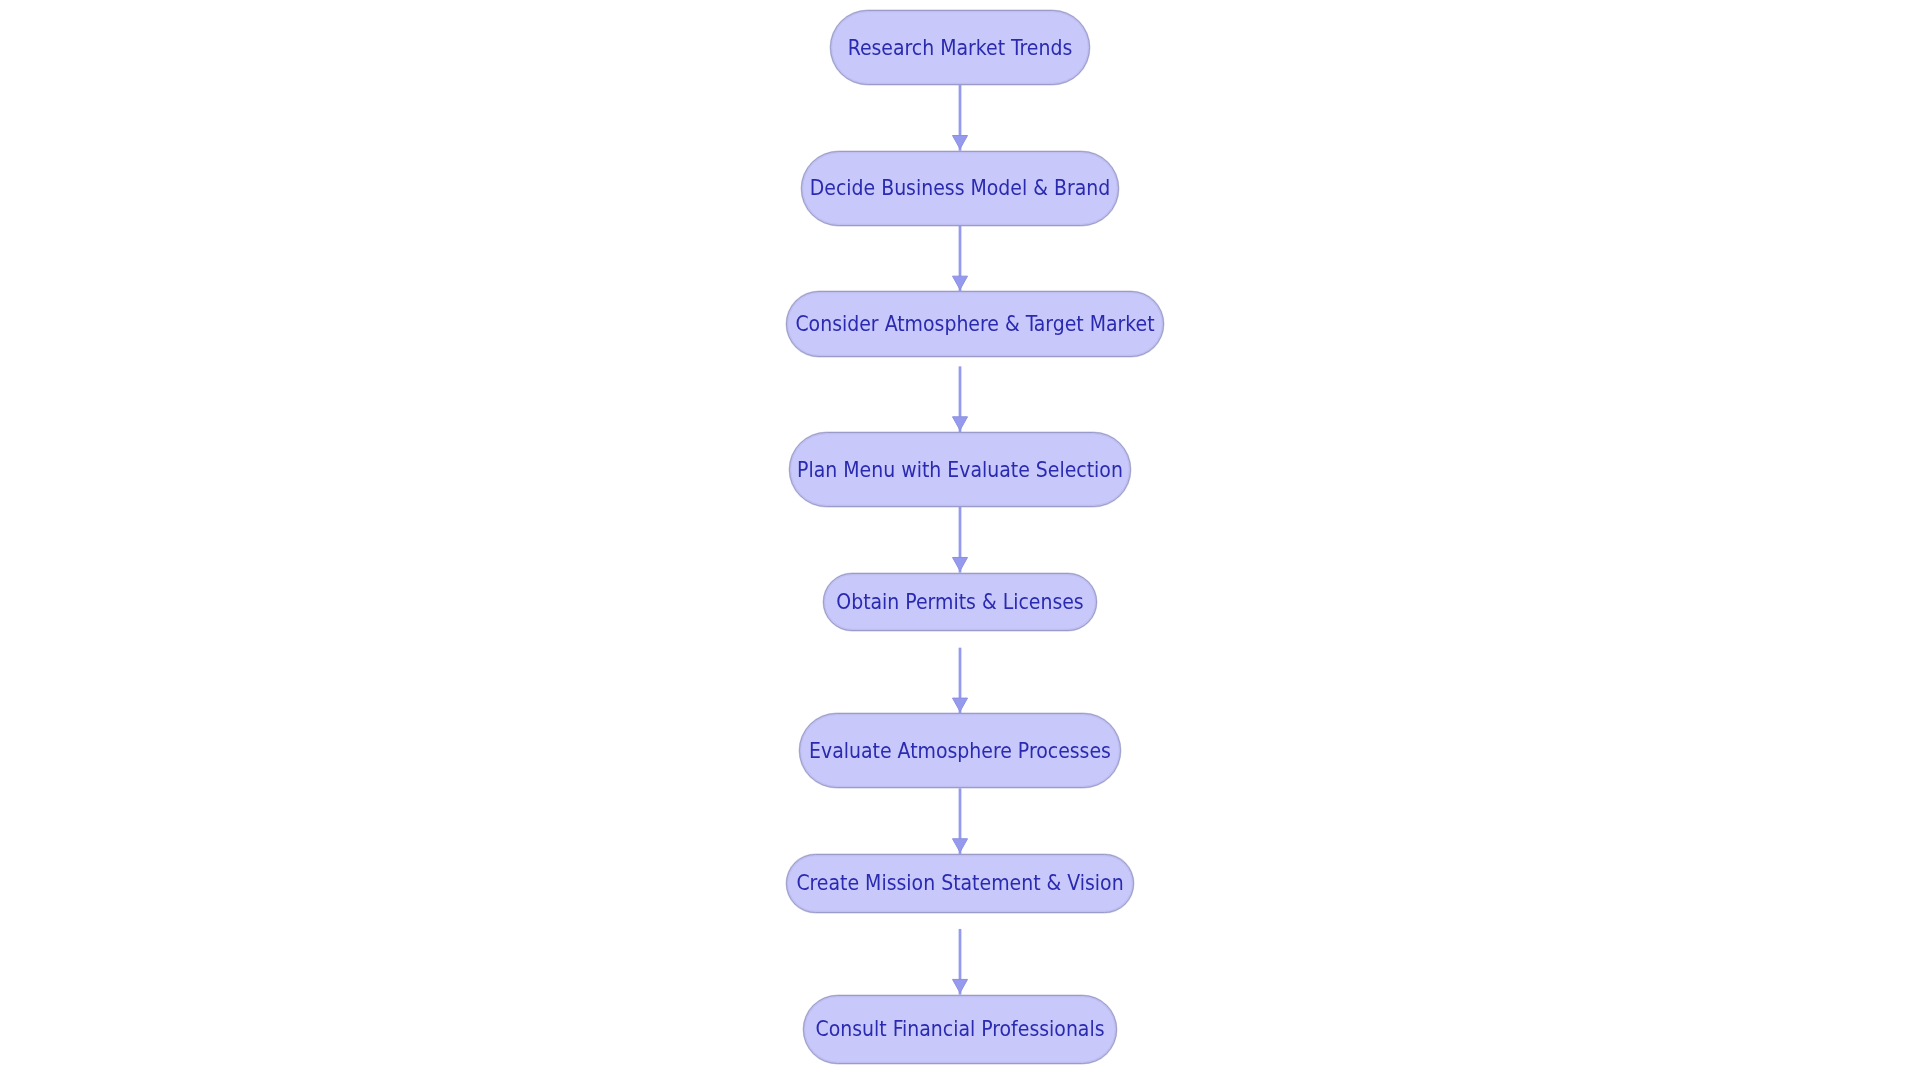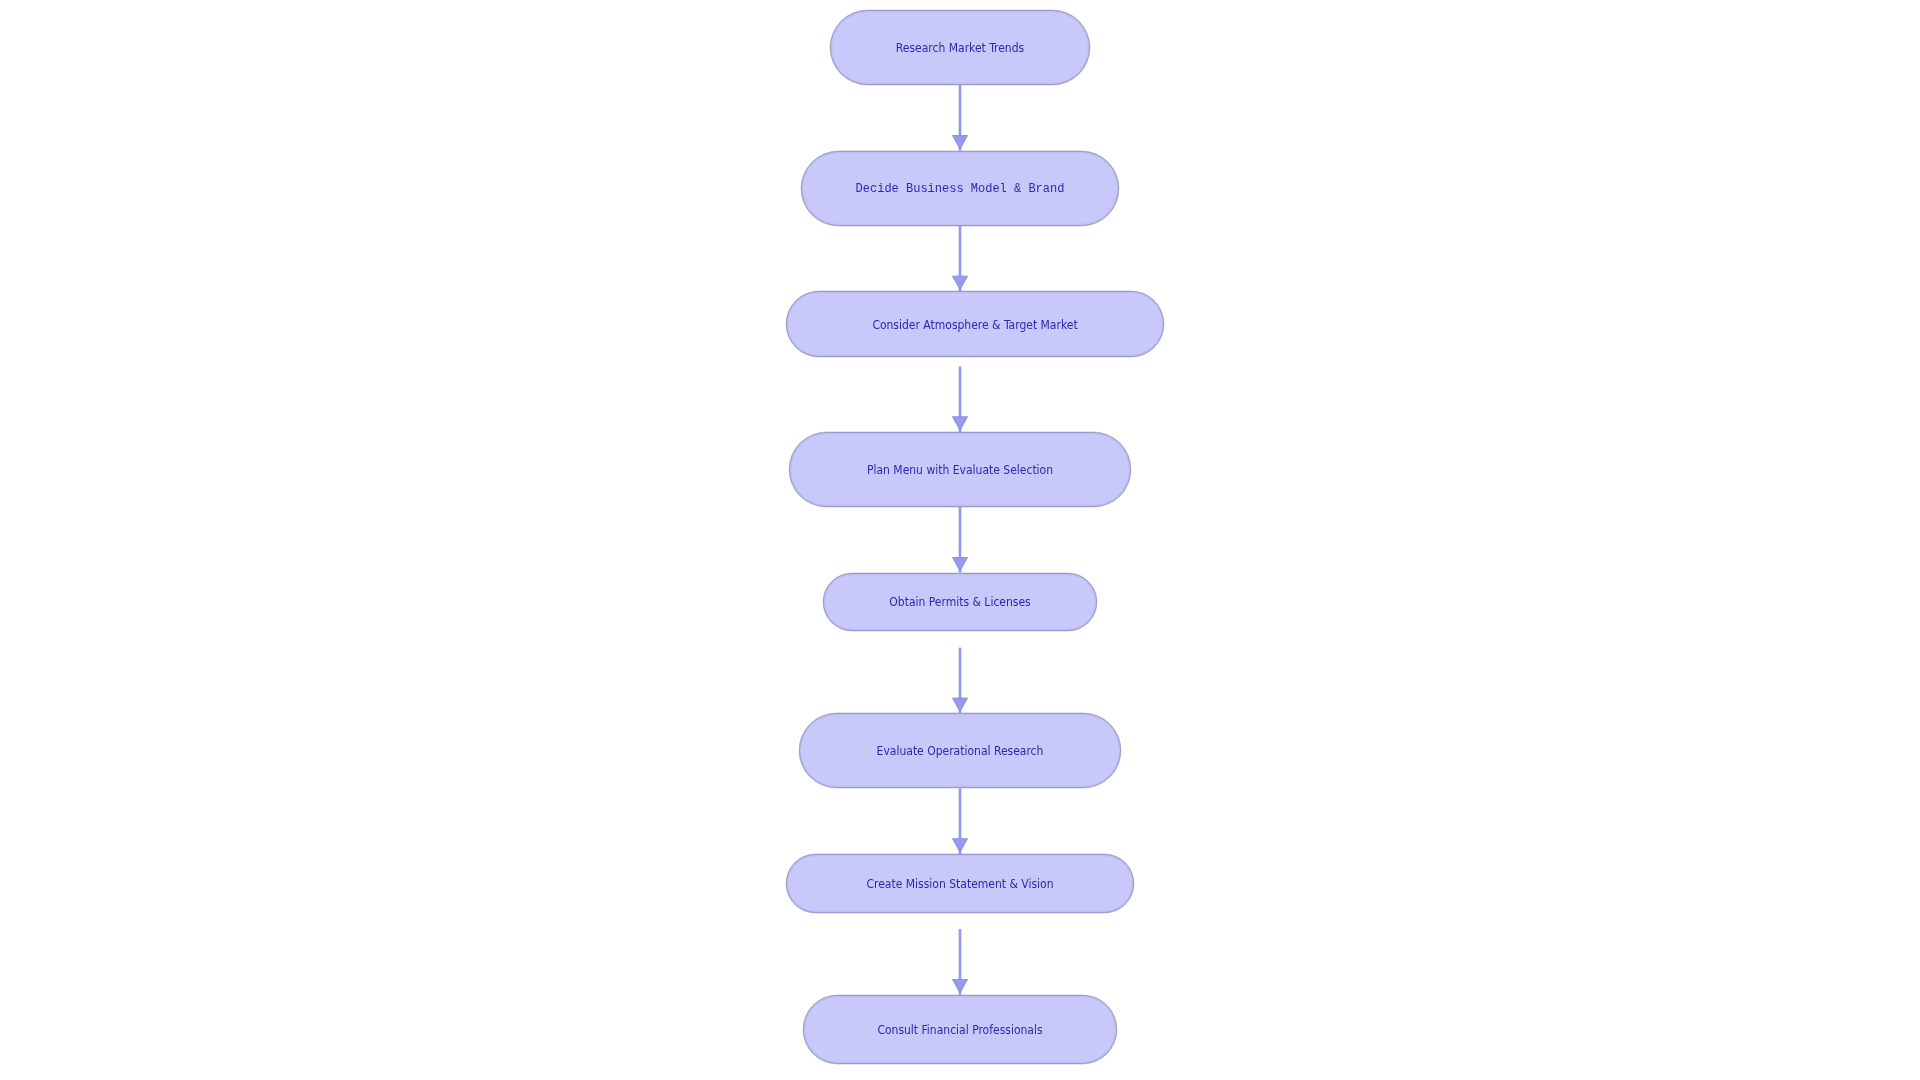--- a/index.html
+++ b/index.html
@@ -14,21 +14,21 @@
   .edge-arrow { fill:#959aef; stroke:#8b8fdf; stroke-width:1; }
   .node {
     position:absolute; box-sizing:border-box;
     height:75px; border-radius:37.5px;
     background:#c8c8fa; border:1px solid #9b9bc9;
     box-shadow: 0 0 0 0.45px rgba(150,150,200,0.5),
                 inset 0 0 0 1.2px rgba(185,185,235,0.7);
     display:flex; align-items:center; justify-content:center;
   }
   .node-label {
-    font-size:12px; color:#2a2ab0; white-space:nowrap; line-height:1;
+    font-size:21px; color:#2a2ab0; white-space:nowrap; line-height:1;
     position:relative; top:0.5px;
     transform:translateZ(0);
   }
 </style>
 </head>
 <body>
 
 <div id="flowchart">
 
   <svg id="edge-layer" viewBox="0 0 1920 1080" width="1920" height="1080">
@@ -59,34 +59,34 @@
     <g class="edge">
       <path class="edge-line" d="M960,928.96 L960,994.61"></path>
       <path class="edge-arrow" d="M952.5,979.41 L967.5,979.41 L960,992.81 Z"></path>
     </g>
   </svg>
 
   <div id="node-layer">
     <div class="node" style="left: 830px; top: 10.06px; width: 260px; height: 75px; border-radius: 37.5px;">
       <span class="node-label">Research Market Trends</span>
     </div>
-    <div class="node" style="left: 801px; top: 150.71px; width: 318px; height: 75px; border-radius: 37.5px; font-family: Liberation Mono, monospace;">
+    <div class="node" style="left: 801px; top: 150.71px; width: 318px; height: 75px; border-radius: 37.5px;">
       <span class="node-label">Decide Business Model &amp; Brand</span>
     </div>
     <div class="node" style="left: 786px; top: 291.36px; width: 378px; height: 66px; border-radius: 37.5px;">
       <span class="node-label">Consider Atmosphere &amp; Target Market</span>
     </div>
     <div class="node" style="left: 789px; top: 432.01px; width: 342px; height: 75px; border-radius: 37.5px;">
       <span class="node-label">Plan Menu with Evaluate Selection</span>
     </div>
     <div class="node" style="left: 823px; top: 572.66px; width: 274px; height: 58px; border-radius: 37.5px; text-align: right;">
       <span class="node-label">Obtain Permits &amp; Licenses</span>
     </div>
     <div class="node" style="left: 799px; top: 713.31px; width: 322px; height: 75px; border-radius: 37.5px;">
-      <span class="node-label">Evaluate Operational Research</span>
+      <span class="node-label">Evaluate Atmosphere Processes</span>
     </div>
     <div class="node" style="left: 786px; top: 853.96px; width: 348px; height: 59px; border-radius: 37.5px;">
       <span class="node-label">Create Mission Statement &amp; Vision</span>
     </div>
     <div class="node" style="left: 803px; top: 994.61px; width: 314px; height: 69px; border-radius: 37.5px;">
       <span class="node-label">Consult Financial Professionals</span>
     </div>
   </div>
 
 </div>

